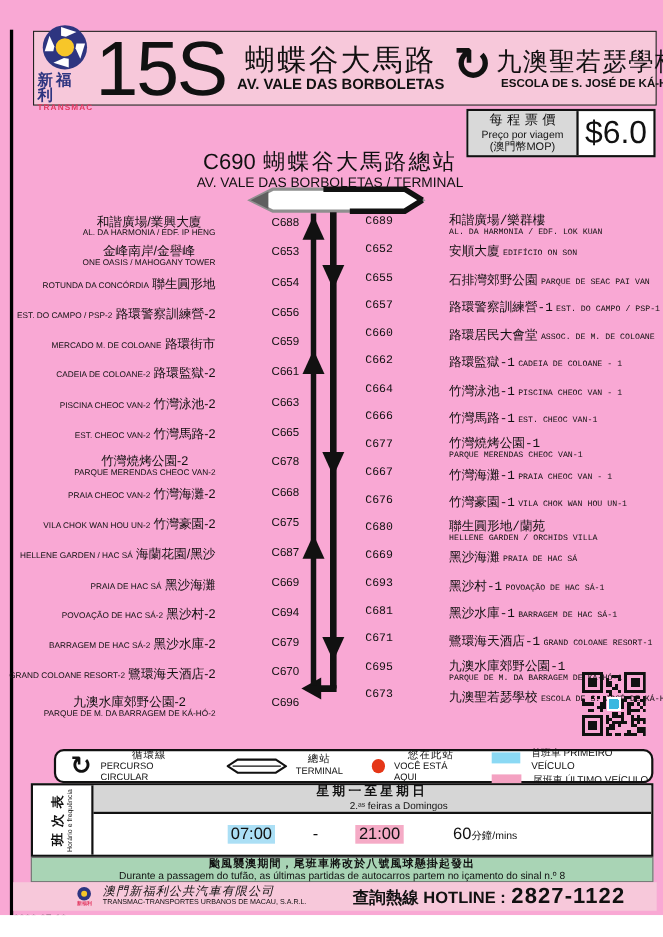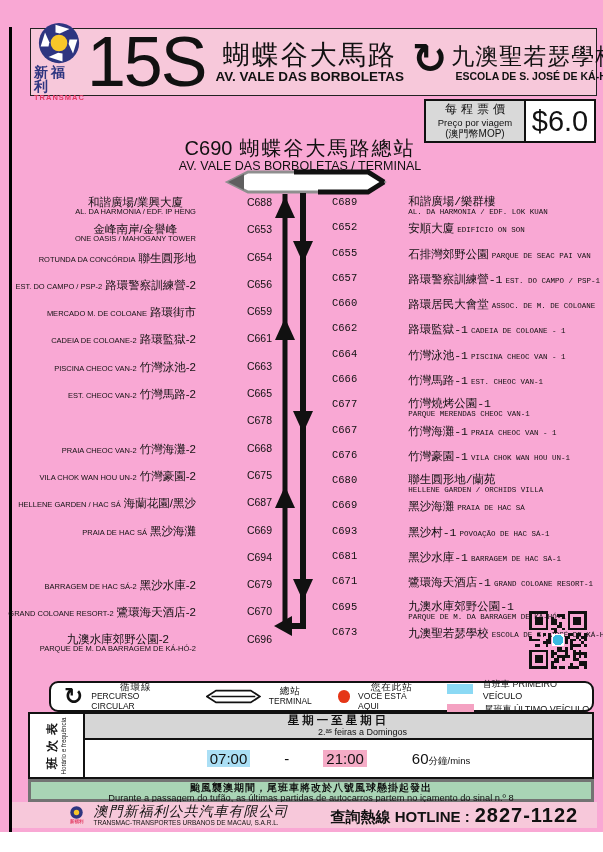--- a/index.html
+++ b/index.html
@@ -89,28 +89,28 @@
   .tt-head-zh { font-size:11.5px; font-weight:bold; letter-spacing:3px; }
   .tt-head-pt { font-size:9px;margin-left:48px; }
   .tt-body { flex:1; display:flex; align-items:center; justify-content:center; font-size:15px;gap:29px; }
   .time-chip { padding:0 3px; }
   .time-sep { margin:0 5px; }
   .freq { margin-left:16px; display:flex; align-items:baseline; }
   .freq-num { font-size:15px; }
   .freq-unit { font-size:9.5px; }
 
   
-  .warning { position:absolute; left:28px; top:779px; width:566px; height:23px; background:#a9d4b5; border:3px solid #737373; display:flex; flex-direction:column; align-items:center; line-height:1.12; }
+  .warning { position:absolute; left:28px; top:779px; width:566px; height:23px; background:#a9d4b5; border:1px solid #737373; display:flex; flex-direction:column; align-items:center; justify-content:center; line-height:1.12; }
   .warn-zh { font-size:10px; font-weight:bold; letter-spacing:1px; }
   .warn-pt { font-size:9.3px; }
   .footer { position:absolute; left:12px; top:802px; width:585px; height:26px; background:#f7c8da; display:flex; align-items:center; }
   .f-logo { margin-left:58px; display:flex; flex-direction:column; align-items:center; }
   .f-logo-txt { font-size:4.5px; color:#e23a62; font-weight:bold; }
   .company { margin-left:10px; line-height:1.1; }
-  .comp-zh { font-family:"Liberation Serif","DejaVu Serif",serif; font-style:italic; font-size:14px; letter-spacing:1px; }
+  .comp-zh { font-family:"Liberation Serif","DejaVu Serif",serif; font-style:italic; font-size:11px; letter-spacing:1px; }
   .comp-pt { font-size:6.5px; }
   .hotline { margin-left:42px; display:flex; align-items:baseline; font-weight:bold; }
   .hot-label { font-size:15px; }
   .hot-num { font-size:20px; margin-left:5px; letter-spacing:1px; }
   .date { position:absolute; left:12px; top:830px; font-size:9.5px; }
 </style>
 </head>
 <body>
 
 <div class="sheet">
@@ -236,20 +236,24 @@
         <span class="code">C663</span>
       </div>
       <div class="stop-row">
         <span class="inline-name">
           <span class="pt">EST. CHEOC VAN-2</span>
           <span class="zh">竹灣馬路-2</span>
         </span>
         <span class="code">C665</span>
       </div>
       <div class="stop-row">
+        <span class="stack">
+          <span class="zh">竹灣燒烤公園-2</span>
+          <span class="pt">PARQUE MERENDAS CHEOC VAN-2</span>
+        </span>
         <span class="code">C678</span>
       </div>
       <div class="stop-row">
         <span class="inline-name">
           <span class="pt">PRAIA CHEOC VAN-2</span>
           <span class="zh">竹灣海灘-2</span>
         </span>
         <span class="code">C668</span>
       </div>
       <div class="stop-row">
@@ -267,20 +271,24 @@
         <span class="code">C687</span>
       </div>
       <div class="stop-row">
         <span class="inline-name">
           <span class="pt">PRAIA DE HAC SÁ</span>
           <span class="zh">黑沙海灘</span>
         </span>
         <span class="code">C669</span>
       </div>
       <div class="stop-row">
+        <span class="inline-name">
+          <span class="pt">POVOAÇÃO DE HAC SÁ-2</span>
+          <span class="zh">黑沙村-2</span>
+        </span>
         <span class="code">C694</span>
       </div>
       <div class="stop-row">
         <span class="inline-name">
           <span class="pt">BARRAGEM DE HAC SÁ-2</span>
           <span class="zh">黑沙水庫-2</span>
         </span>
         <span class="code">C679</span>
       </div>
       <div class="stop-row">

